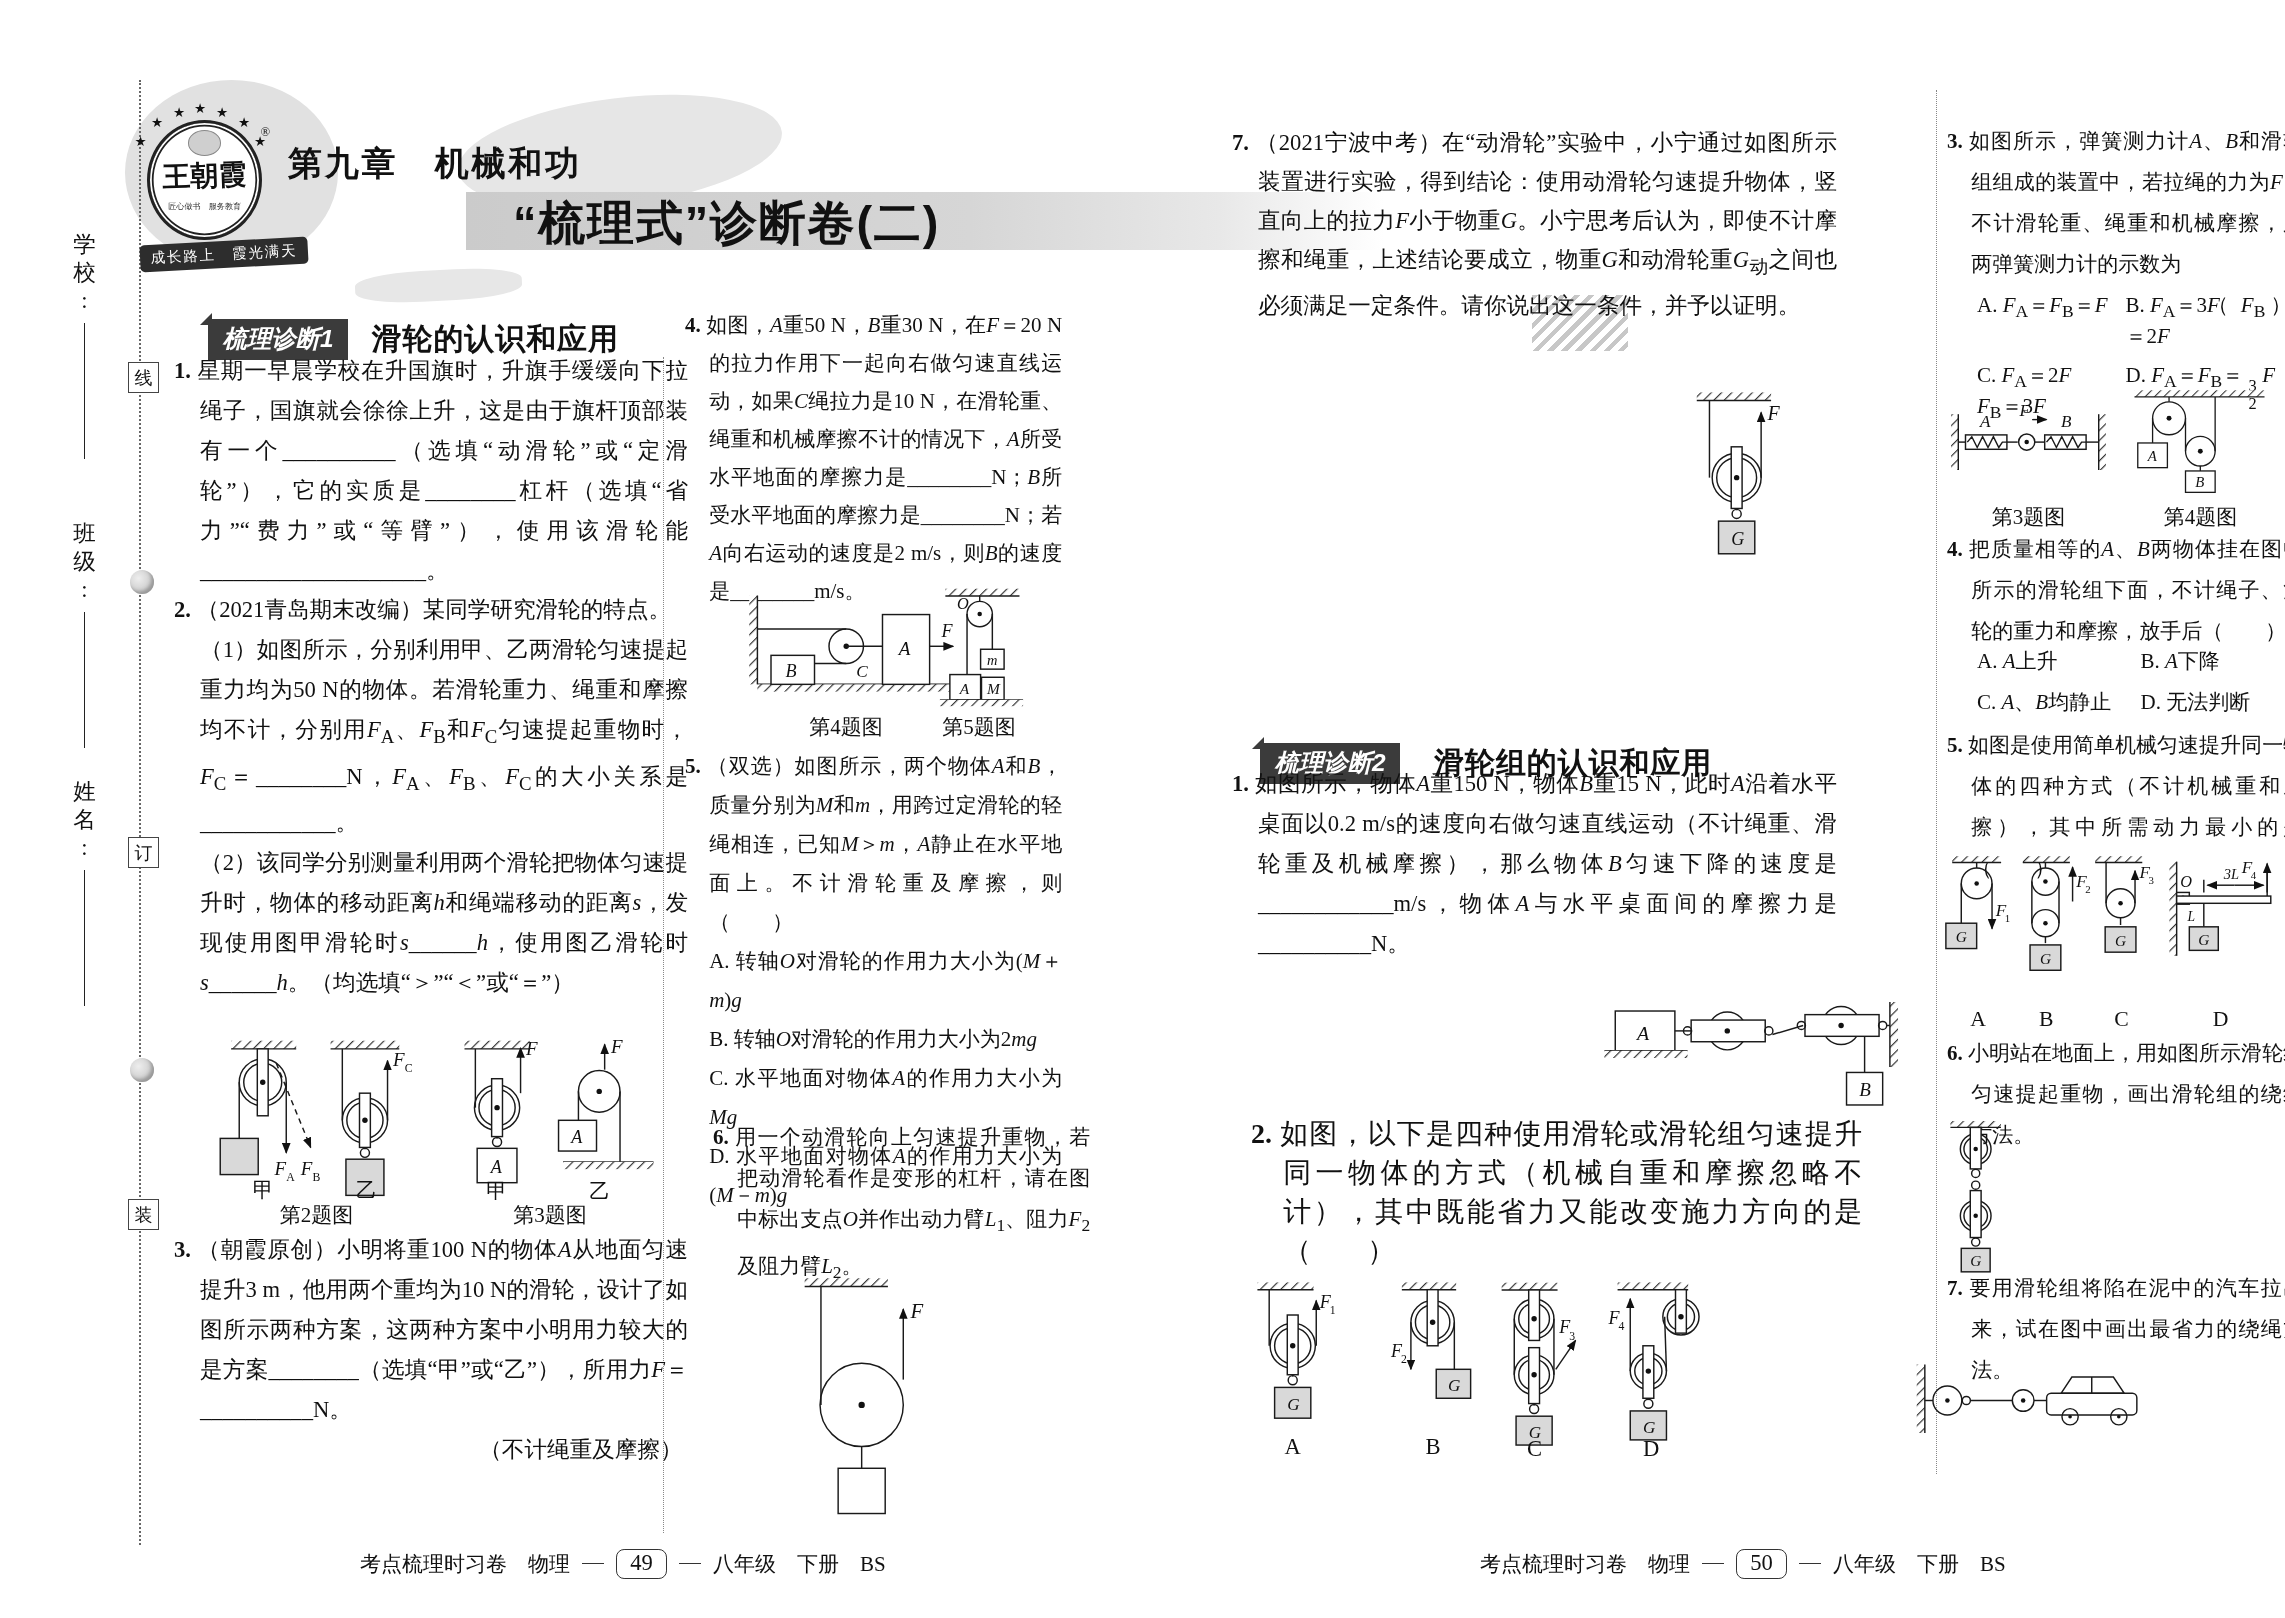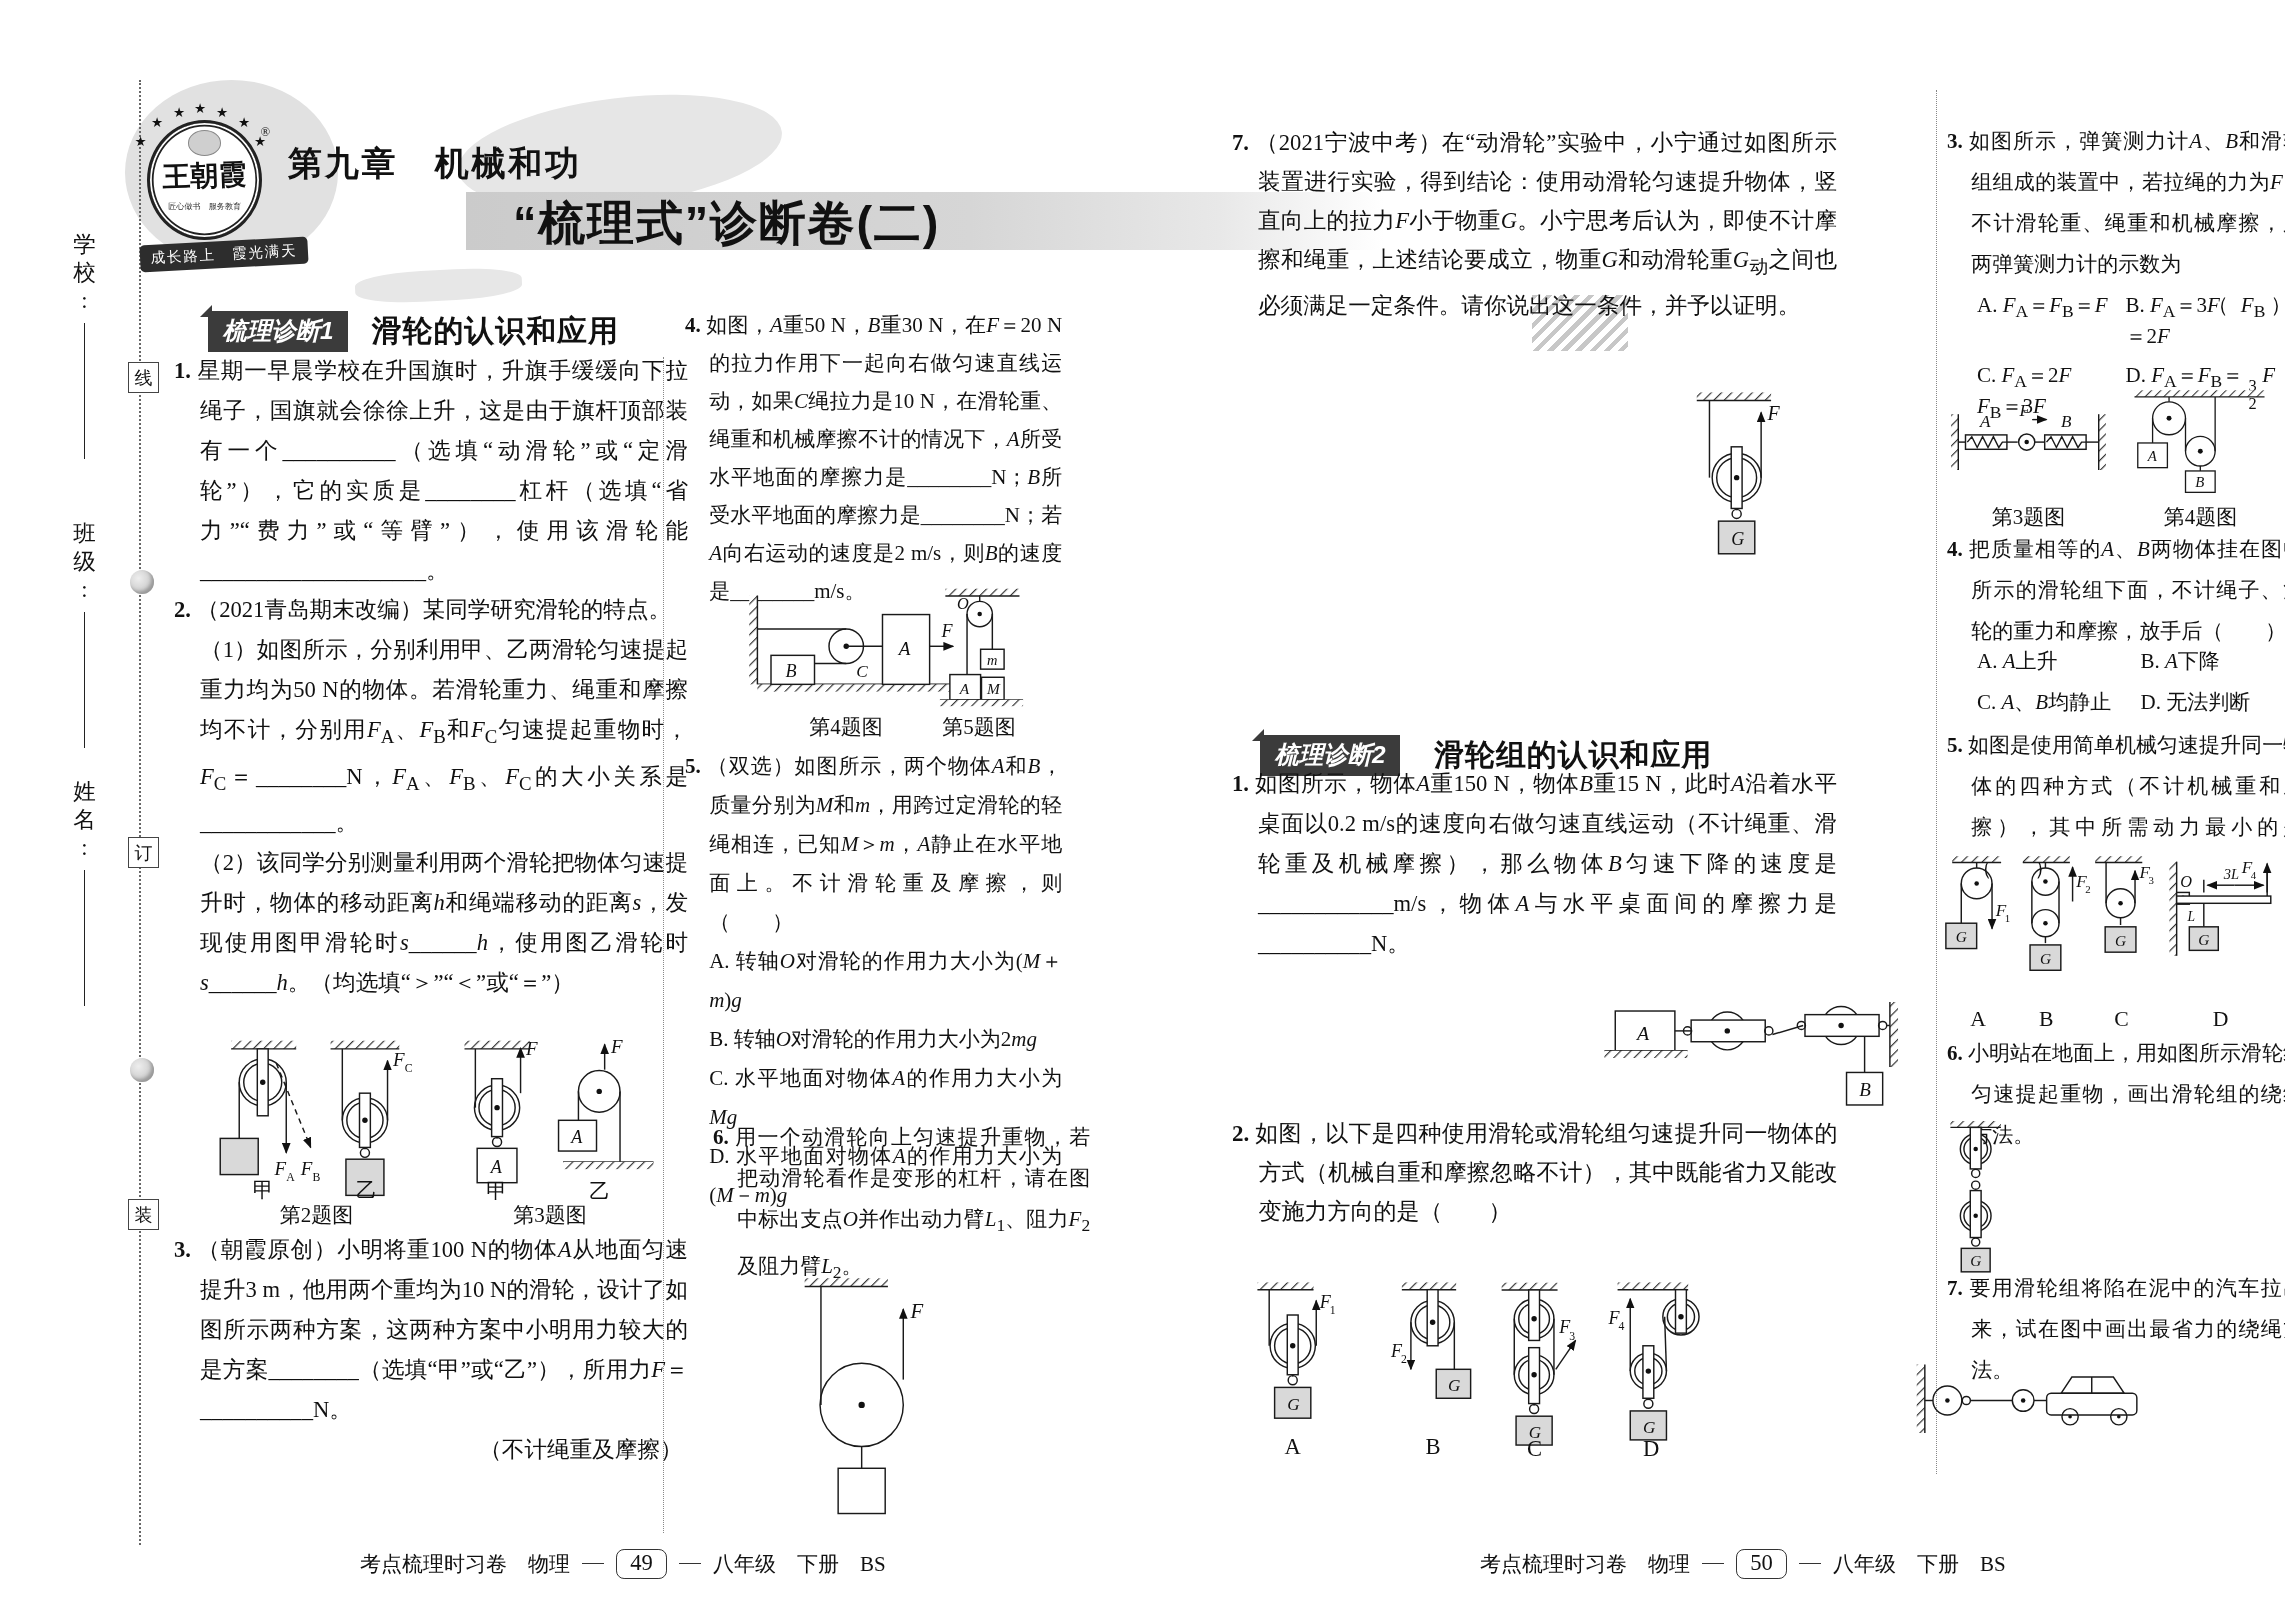--- a/index.html
+++ b/index.html
@@ -20,30 +20,30 @@
   .badge .bname{position:absolute;left:0;top:34px;width:100%;text-align:center;font-size:28px;font-weight:900;transform:rotate(-2deg);}
   .badge .bsub{position:absolute;left:0;top:78px;width:100%;text-align:center;font-size:8.1px;color:#333;}
   .badge .breg{position:absolute;right:-11px;top:1.8px;font-size:12.7px;}
   .star{position:absolute;font-size:13.6px;color:#111;}
   .ribbon{position:absolute;left:0px;top:132px;width:168px;height:27px;background:#2d2d2d;color:#fff;font-size:14.5px;font-family:"Liberation Sans",sans-serif;display:flex;align-items:center;justify-content:center;border-radius:4.5px;transform:rotate(-3deg);letter-spacing:1.8px;}
   .chapter{position:absolute;left:288px;top:141px;font-family:"Liberation Sans",sans-serif;font-weight:900;font-size:34px;letter-spacing:2.7px;}
   .banner{position:absolute;left:466px;top:192px;width:918px;height:58px;background:linear-gradient(90deg,#cbcbcb 0%,#d6d6d6 55%,#e8e8e8 82%,rgba(232,232,232,0) 100%);display:flex;align-items:flex-start;}
   .banner .btxt{padding-left:47px;font-family:"Liberation Sans",sans-serif;font-weight:900;font-size:47px;letter-spacing:1.8px;}
   .hatchdeco{position:absolute;left:1532px;top:295px;width:96px;height:56px;background:repeating-linear-gradient(135deg,#c7c7c7 0 4.5px,rgba(0,0,0,0) 4.5px 10px);}
   
-  .sec{position:absolute;display:flex;align-items:center;gap:23.5px;}
+  .sec{position:absolute;display:flex;align-items:center;gap:23.5px;margin-top:8px;}
   .sec-badge{background:#3b3b3b;color:#fff;font-family:"Liberation Sans",sans-serif;font-weight:bold;font-size:24.4px;padding:3.6px 14.5px 5.4px;position:relative;font-style:italic;}
   .sec-badge::before{content:'';position:absolute;left:-8.1px;top:-6.3px;border:6.3px solid rgba(0,0,0,0);border-right-color:#3b3b3b;border-bottom-color:#3b3b3b;}
   .sec-title{font-family:"Liberation Sans",sans-serif;font-weight:900;font-size:30px;letter-spacing:0.9px;}
   
   .q{position:absolute;text-align:justify;text-indent:-1.15em;padding-left:1.15em;}
   .c1{font-size:22.6px;line-height:40px;width:488px;}
   .c2{font-size:21px;line-height:38px;width:353px;}
   .d1{font-size:22.6px;line-height:40px;width:579px;}
-  .d1n{font-size:23px;line-height:39px;width:579px;}
+  .d1n{font-size:28px;line-height:39px;width:579px;margin-left:19px;}
   .d2{font-size:21px;line-height:41px;width:333px;}
   .q i{font-family:"Liberation Serif",serif;}
   .rnote{display:block;text-align:right;text-indent:0;padding-right:5.4px;}
   .pr{display:block;text-align:right;text-indent:0;padding-right:12.7px;}
   .optgrid{position:absolute;display:grid;column-gap:14.5px;row-gap:11px;font-size:21px;}
   .frac{display:inline-flex;flex-direction:column;vertical-align:-0.55em;line-height:1.05;font-size:0.78em;text-align:center;margin:0 1.8px;}
   .frac span:first-child{border-bottom:1.4px solid #111;padding:0 3.6px;}
   
   .fig{position:absolute;}
   .fig line,.fig path,.fig polyline,.fig circle,.fig rect{stroke:#1a1a1a;stroke-width:1.6;fill:none;}

